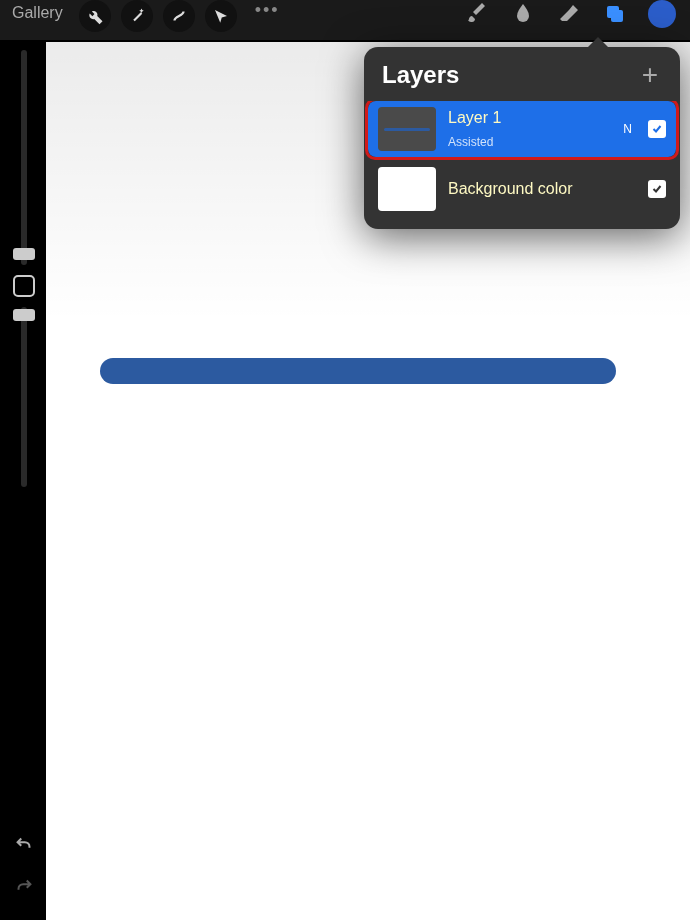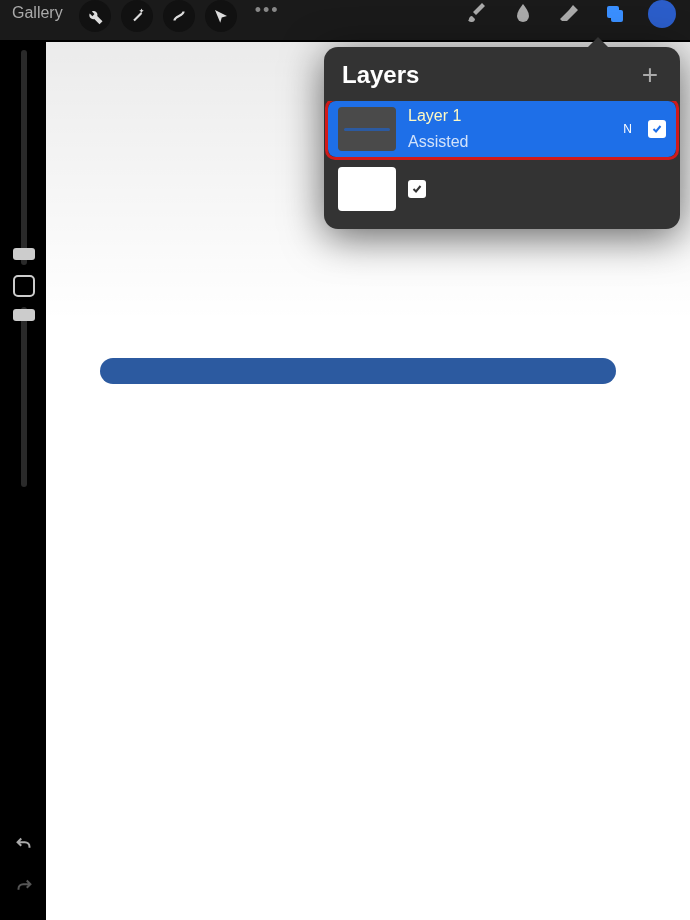--- a/index.html
+++ b/index.html
@@ -26,35 +26,35 @@
   .undo-redo { margin-top: auto; margin-bottom: 22px; display: flex; flex-direction: column; gap: 18px; align-items: center; }
   .undo-redo .ur { width: 24px; height: 24px; cursor: pointer; display:flex; align-items:center; justify-content:center;}
 
   
   .canvas-wrap { position: absolute; left: 46px; top: 40px; right: 0; bottom: 0; background: #000; }
   .canvas { position: absolute; left: 0; top: 2px; right: 0; bottom: 0; background: #fff; }
   .drawn-line { position: absolute; left: 54px; top: 316px; width: 516px; height: 26px; background: #2c5aa0; border-radius: 14px; }
   .top-shadow { position:absolute; left:0; right:0; top:0; height:280px; background: linear-gradient(to bottom, rgba(0,0,0,0.08), transparent); pointer-events:none;}
 
   
-  .layers-panel { position: absolute; top: 47px; right: 10px; width: 356px; background: #333; border-radius: 14px; box-shadow: 0 8px 40px rgba(0,0,0,0.6); overflow: visible; }
+  .layers-panel { position: absolute; top: 47px; right: 10px; width: 316px; background: #333; border-radius: 14px; box-shadow: 0 8px 40px rgba(0,0,0,0.6); overflow: visible; }
   .panel-arrow { position: absolute; top: -10px; right: 72px; width: 0; height: 0; border-left: 10px solid transparent; border-right: 10px solid transparent; border-bottom: 10px solid #333; }
   .layers-header { display: flex; align-items: center; justify-content: space-between; padding: 14px 18px 12px; }
   .layers-title { color: #fff; font-size: 24px; font-weight: 600; }
   .add-layer { width: 24px; height: 24px; color: #aaa; cursor: pointer; display:flex; align-items:center; justify-content:center; font-size: 28px; font-weight: 200;}
 
   .layer-row { display: flex; align-items: center; padding: 6px 10px; gap: 12px; position: relative;}
   .layer-row.selected { background: #1e6fe8; margin: 0 4px; border-radius: 8px; }
   .layer-row.selected .highlight-ring { position:absolute; inset:-3px; border: 3px solid #d11a1a; border-radius: 10px; pointer-events:none; }
   .layer-thumb { width: 58px; height: 44px; background: #4a4a4a; border-radius: 4px; position: relative; overflow:hidden; flex-shrink:0;}
   .layer-thumb .mini-line { position:absolute; left:6px; right:6px; top:21px; height:3px; background:#2c5aa0; border-radius:2px;}
   .layer-thumb.white { background: #fff; }
   .layer-info { flex: 1; }
   .layer-name { color: #fef9c3; font-size: 16px; }
-  .layer-sub { color: rgba(255,255,255,0.8); font-size: 16px; margin-top: 8px;}
+  .layer-sub { color: rgba(255,255,255,0.8); font-size: 12px; margin-top: 8px;}
   .layer-blend { color: #fff; font-size: 12px; margin-right: 4px; }
   .layer-check { width: 18px; height: 18px; background: #fff; border-radius: 3px; display: flex; align-items: center; justify-content: center; cursor: pointer; }
   .layer-check svg { width: 12px; height: 12px; }
   .layers-panel .rows-wrap { padding: 0 0 10px; border-radius: 0 0 14px 14px; overflow:hidden;}
   .layer-row.bg { margin-top:2px; padding: 8px 14px;}
 
 </style>
 </head>
 <body>
 
@@ -162,20 +162,23 @@
       <div class="layer-blend">N</div>
       <div class="layer-check">
         <svg viewBox="0 0 24 24" fill="none" stroke="#1e6fe8" stroke-width="4">
             <path d="M5 12l5 5 9-11"></path>
           </svg>
       </div>
     </div>
 
     <div class="layer-row bg">
       <div class="layer-thumb white"></div>
+      <div class="layer-info">
+        <div class="layer-name">Background color</div>
+      </div>
       <div class="layer-check">
         <svg viewBox="0 0 24 24" fill="none" stroke="#333" stroke-width="4">
             <path d="M5 12l5 5 9-11"></path>
           </svg>
       </div>
     </div>
   </div>
 </div>
 
 </body></html>

